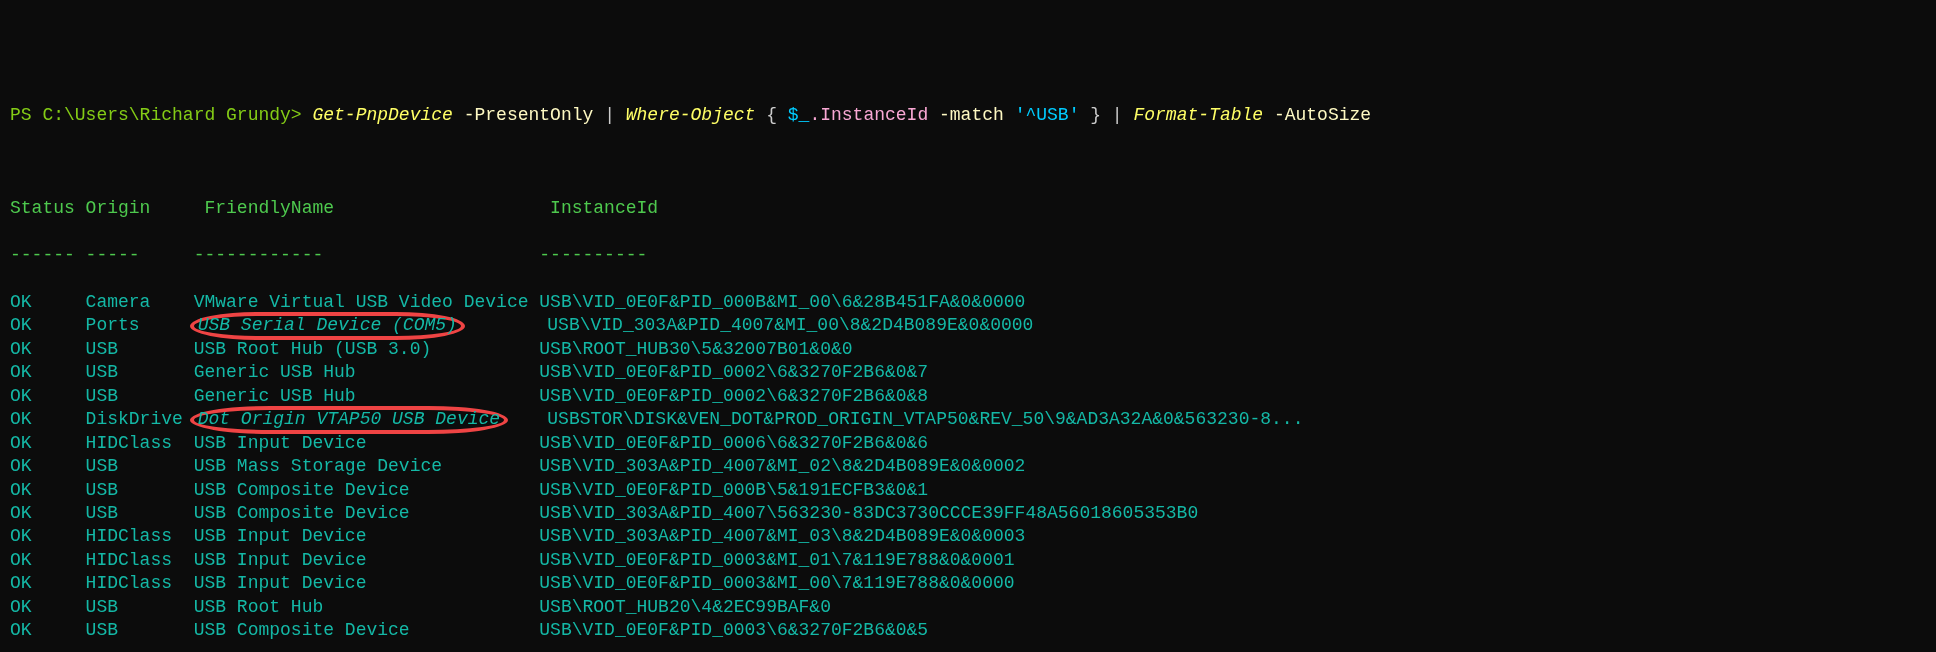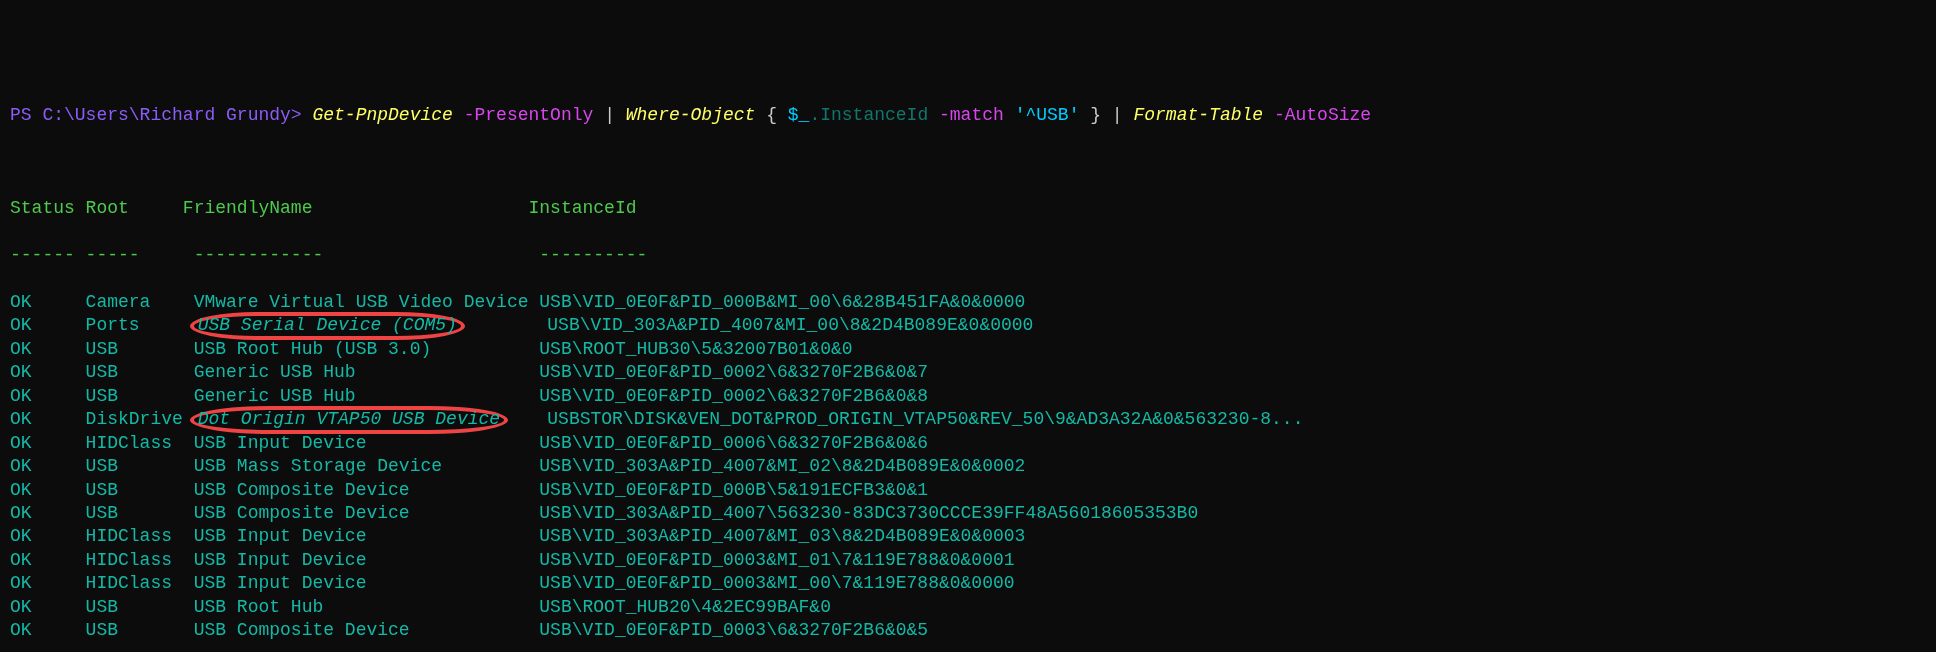--- a/index.html
+++ b/index.html
@@ -6,27 +6,27 @@
     margin: 0;
     padding: 10px;
     background: #0c0c0c;
     font-family: Consolas, 'Courier New', monospace;
     font-size: 18px;
     color: #cccccc;
     white-space: pre;
     line-height: 1.3;
   }
   .line { display: block; }
-  .prompt-prefix { color: #8b5cf6; }
+  .prompt-prefix { color: #84cc16; }
   .cmdlet { color: #ffff66; font-style: italic; }
-  .param { color: #d946ef; margin-top: 13px; }
+  .param { color: #fef9c3; margin-top: 13px; }
   .pipe { color: #cccccc; }
   .brace { color: #cccccc; }
   .dollar { color: #00ccff; }
-  .prop { color: #0f766e; }
+  .prop { color: #f9a8d4; }
   .string { color: #00ccff; }
   .table-header { color: #4ec94e; }
   .data-row { color: #14b8a6; }
   .circle {
     display: inline-block;
     border: 4px solid #ef4444;
     border-radius: 50%/100%;
     padding: 0 4px;
     margin: -2px -4px;
     line-height: 1.1;
@@ -34,21 +34,21 @@
   }
   @keyframes blink { 50% { opacity: 0; } }
 </style>
 </head>
 <body>
 
 
 
 <span class="line"><span class="prompt-prefix">PS C:\Users\Richard Grundy&gt; </span><span class="cmdlet">Get-PnpDevice</span><span class="param"> -PresentOnly </span><span class="pipe">| </span><span class="cmdlet">Where-Object </span><span class="brace">{ </span><span class="dollar">$_</span><span class="prop">.InstanceId </span><span class="param">-match </span><span class="string">'^USB'</span><span class="brace"> } </span><span class="pipe">| </span><span class="cmdlet">Format-Table </span><span class="param">-AutoSize</span></span>
 <span class="line"> </span>
-<span class="line table-header" id="header-row">Status Root     FriendlyName                    InstanceId</span>
+<span class="line table-header" id="header-row">Status Origin     FriendlyName                    InstanceId</span>
 <span class="line table-header" id="divider-row">------ -----     ------------                    ----------</span>
 <div id="data-rows"><span class="line data-row">OK     Camera    <span>VMware Virtual USB Video Device </span><span>USB\VID_0E0F&amp;PID_000B&amp;MI_00\6&amp;28B451FA&amp;0&amp;0000</span></span><span class="line data-row">OK     Ports     <span><span class="circle">USB Serial Device (COM5)</span>        </span><span>USB\VID_303A&amp;PID_4007&amp;MI_00\8&amp;2D4B089E&amp;0&amp;0000</span></span><span class="line data-row">OK     USB       <span>USB Root Hub (USB 3.0)          </span><span>USB\ROOT_HUB30\5&amp;32007B01&amp;0&amp;0</span></span><span class="line data-row">OK     USB       <span>Generic USB Hub                 </span><span>USB\VID_0E0F&amp;PID_0002\6&amp;3270F2B6&amp;0&amp;7</span></span><span class="line data-row">OK     USB       <span>Generic USB Hub                 </span><span>USB\VID_0E0F&amp;PID_0002\6&amp;3270F2B6&amp;0&amp;8</span></span><span class="line data-row">OK     DiskDrive <span><span class="circle">Dot Origin VTAP50 USB Device</span>    </span><span>USBSTOR\DISK&amp;VEN_DOT&amp;PROD_ORIGIN_VTAP50&amp;REV_50\9&amp;AD3A32A&amp;0&amp;563230-8...</span></span><span class="line data-row">OK     HIDClass  <span>USB Input Device                </span><span>USB\VID_0E0F&amp;PID_0006\6&amp;3270F2B6&amp;0&amp;6</span></span><span class="line data-row">OK     USB       <span>USB Mass Storage Device         </span><span>USB\VID_303A&amp;PID_4007&amp;MI_02\8&amp;2D4B089E&amp;0&amp;0002</span></span><span class="line data-row">OK     USB       <span>USB Composite Device            </span><span>USB\VID_0E0F&amp;PID_000B\5&amp;191ECFB3&amp;0&amp;1</span></span><span class="line data-row">OK     USB       <span>USB Composite Device            </span><span>USB\VID_303A&amp;PID_4007\563230-83DC3730CCCE39FF48A56018605353B0</span></span><span class="line data-row">OK     HIDClass  <span>USB Input Device                </span><span>USB\VID_303A&amp;PID_4007&amp;MI_03\8&amp;2D4B089E&amp;0&amp;0003</span></span><span class="line data-row">OK     HIDClass  <span>USB Input Device                </span><span>USB\VID_0E0F&amp;PID_0003&amp;MI_01\7&amp;119E788&amp;0&amp;0001</span></span><span class="line data-row">OK     HIDClass  <span>USB Input Device                </span><span>USB\VID_0E0F&amp;PID_0003&amp;MI_00\7&amp;119E788&amp;0&amp;0000</span></span><span class="line data-row">OK     USB       <span>USB Root Hub                    </span><span>USB\ROOT_HUB20\4&amp;2EC99BAF&amp;0</span></span><span class="line data-row">OK     USB       <span>USB Composite Device            </span><span>USB\VID_0E0F&amp;PID_0003\6&amp;3270F2B6&amp;0&amp;5</span></span></div>
 
 
 
 
 
 
 
 </body></html>

